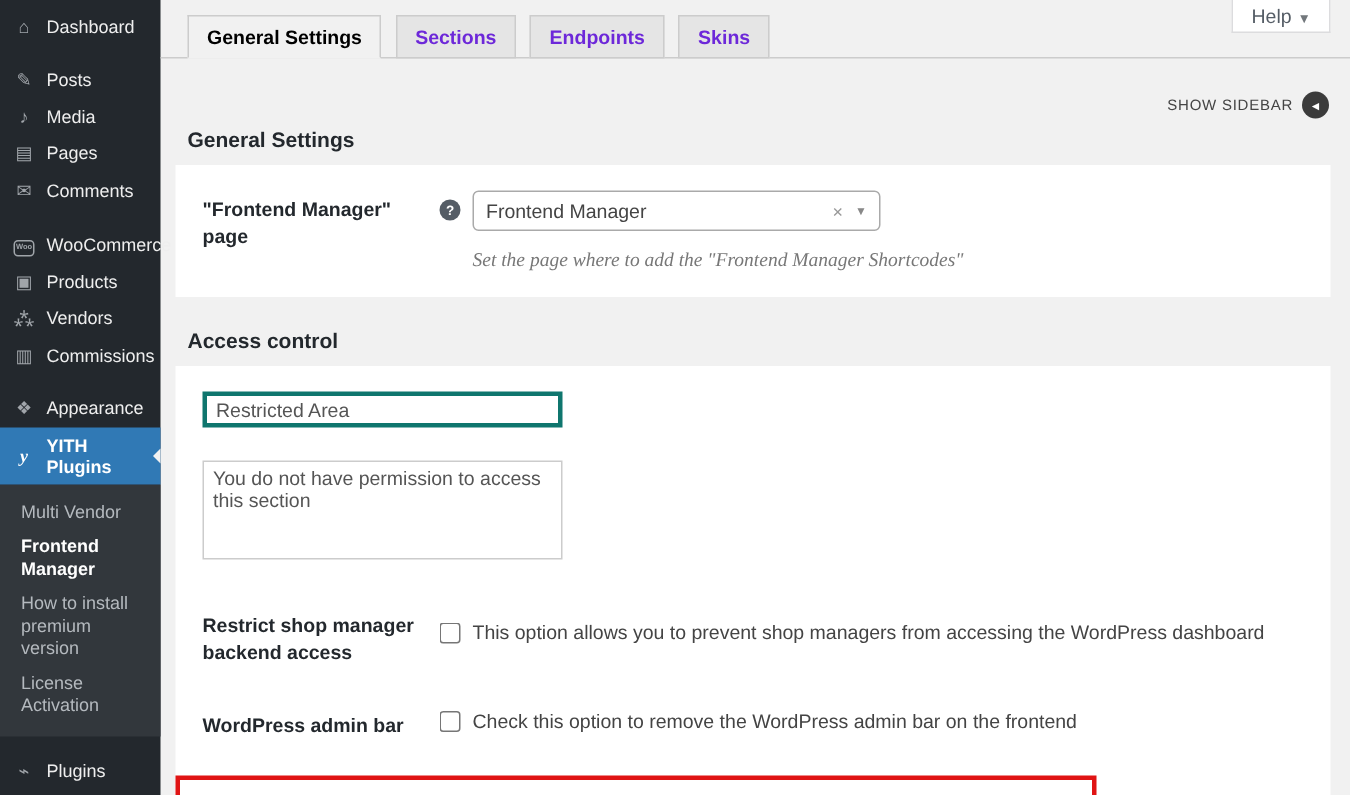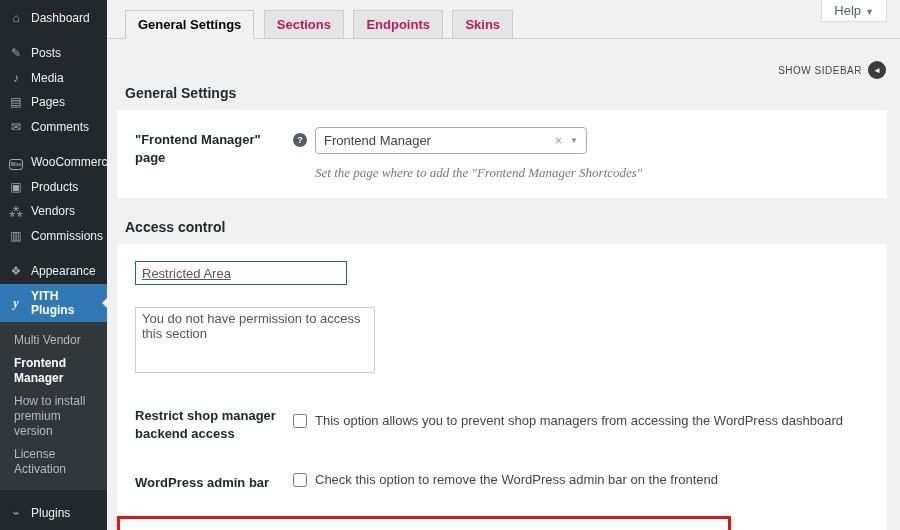--- a/index.html
+++ b/index.html
@@ -73,21 +73,21 @@
   .tabbar {
     padding:10px 0 0 18px;
     border-bottom:1px solid #cccccc;
   }
   .nav-tab {
     display:inline-block;
     padding:6px 12px;
     margin-right:5px; margin-bottom:-1px;
     background:#e5e5e5;
     border:1px solid #cccccc;
-    font-size:13px; font-weight:bold; color:#be185d;
+    font-size:13px; font-weight:bold; color:#6d28d9;
     cursor:pointer;
   }
   .nav-tab.active {
     background:#f1f1f1; border-bottom:1px solid #f1f1f1; color:#000000;
   }
 
   .show-sidebar-row {
     display:flex; justify-content:flex-end; align-items:center;
     margin:22px 14px 6px 0;
   }
@@ -140,24 +140,24 @@
   .select2 .sel-clear { color:#999999; font-size:12px; margin-right:8px; cursor:pointer; }
   .select2 .sel-caret { color:#888888; font-size:8px; cursor:pointer; }
 
   .field-desc {
     font-size:13px; font-style:italic; color:#777777;
     margin-top:11px;
     font-family:Liberation Serif, serif;
   }
 
   .text-input {
-    width:212px; height:24px;
-    border:1px solid #0f766e; background:#ffffff;
+    width:240px; height:24px;
+    border:3px solid #0f766e; background:#ffffff;
     font-family:"Liberation Sans", sans-serif;
-    font-size:13px; color:#555555; padding:0 6px;text-decoration:underline;
+    font-size:13px; color:#555555; padding:0 6px;
   }
   .textarea-input {
     width:240px; height:66px;
     border:1px solid #cccccc; background:#ffffff;
     font-family:"Liberation Sans", sans-serif;
     font-size:13px; color:#555555; padding:3px 6px;
     resize:none;
   }
 
   .checkbox-row { display:flex; align-items:center; padding-top:2px; }

